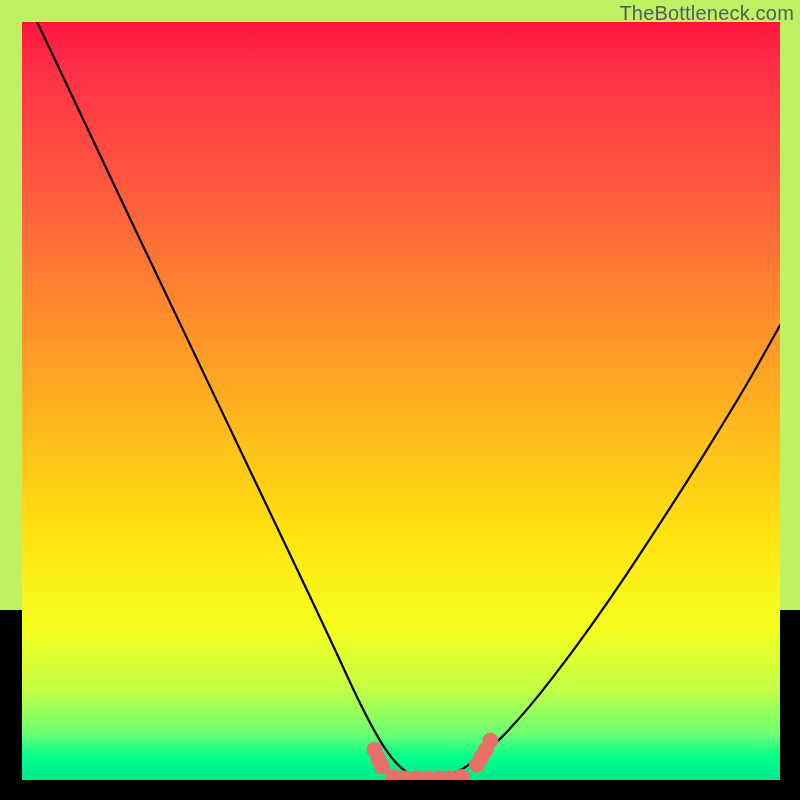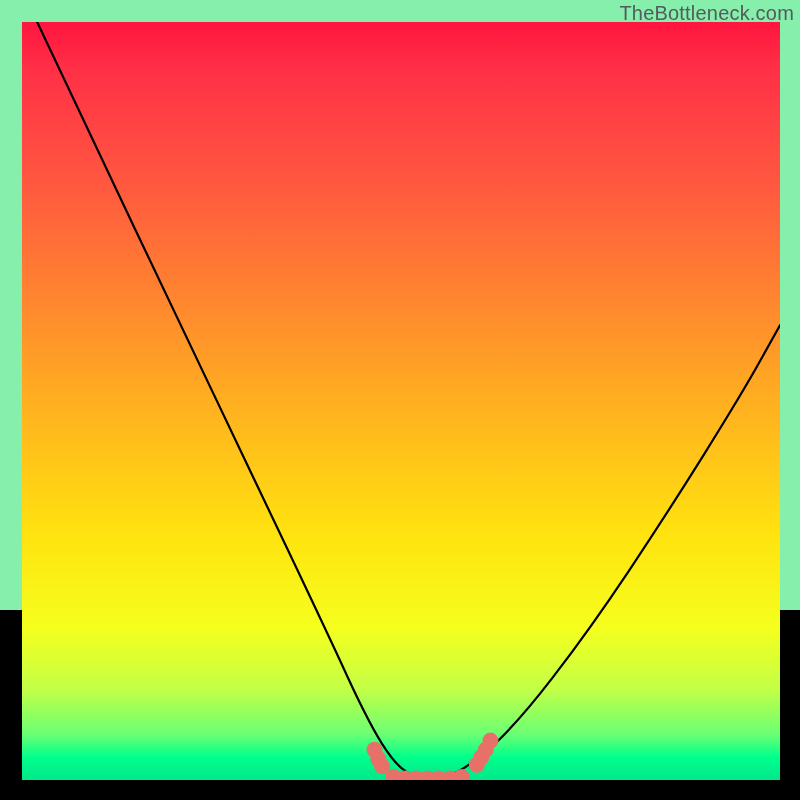--- a/index.html
+++ b/index.html
@@ -8,21 +8,21 @@
     width: 800px;
     height: 800px;
     background: #000;
     font-family: Arial, Helvetica, sans-serif;
     overflow: hidden;
   }
   .stage {
     position: relative;
     width: 800px;
     height: 610px;
-    background: #86efac;
+    background: #bef264;
   }
   .plot {
     position: absolute;
     left: 22px;
     top: 22px;
     width: 758px;
     height: 758px;
     
     background: linear-gradient(
       to bottom,

